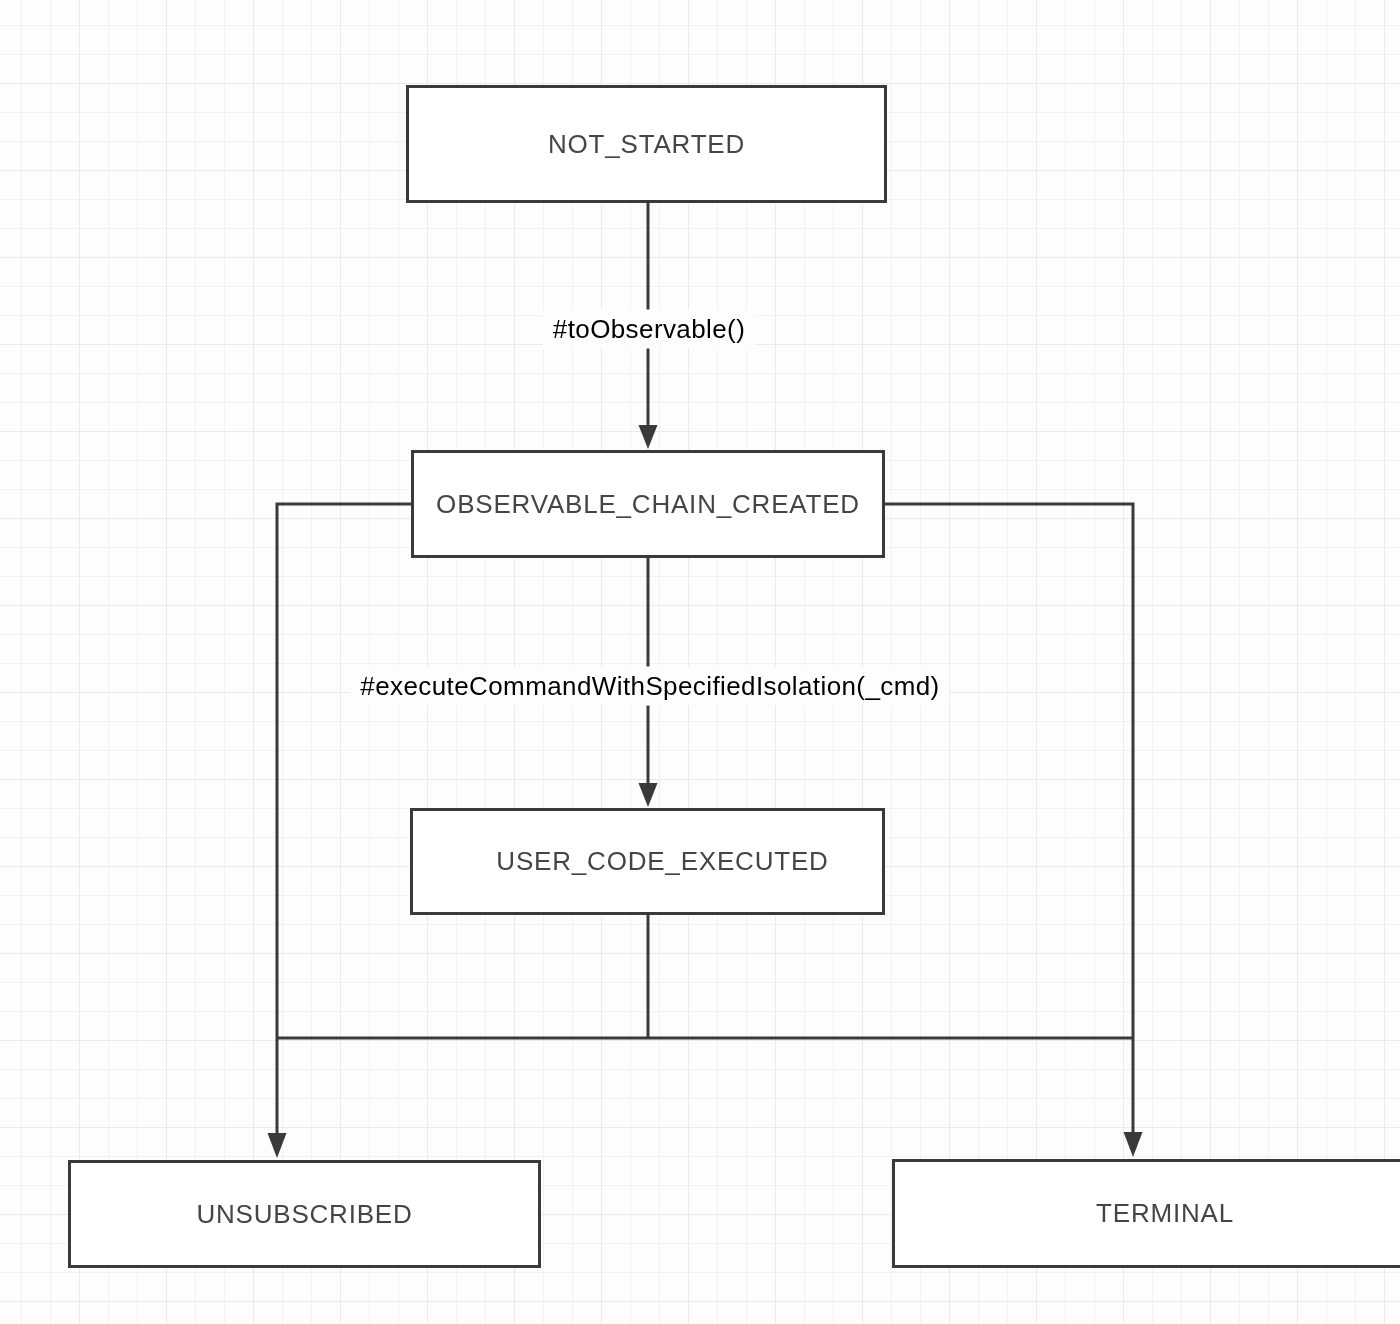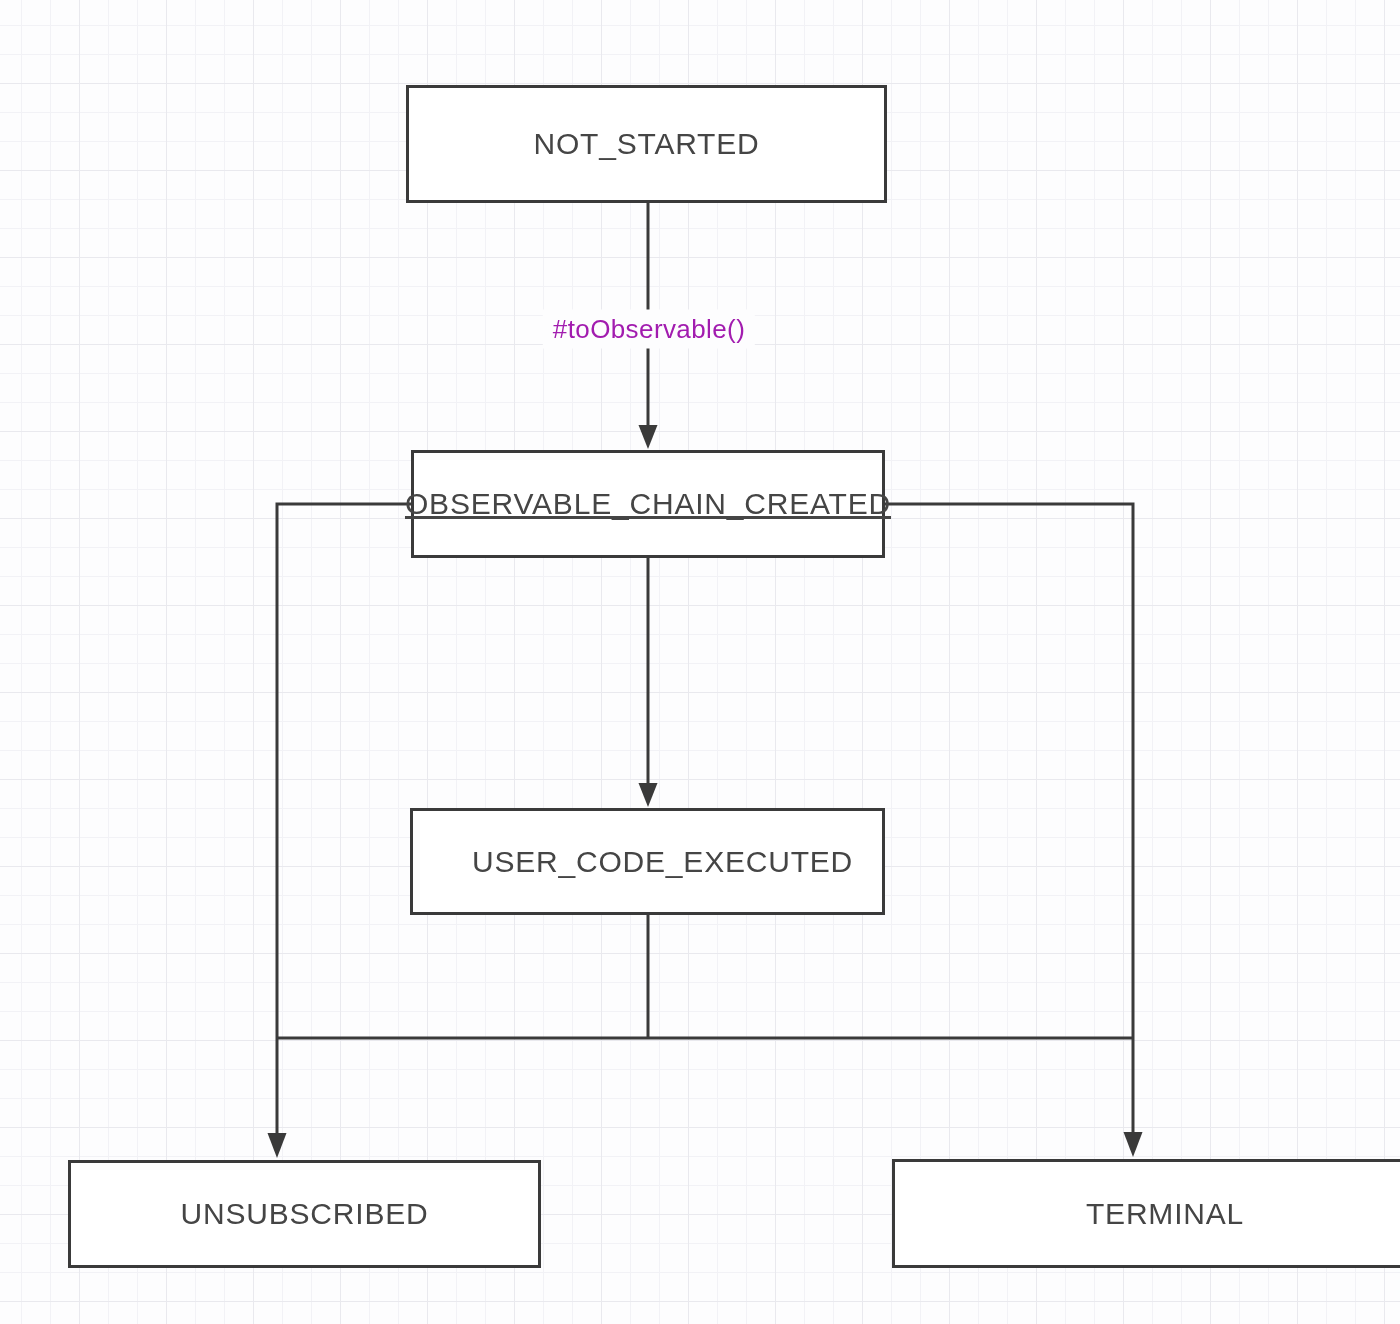--- a/index.html
+++ b/index.html
@@ -28,38 +28,38 @@
     height: 1324px;
   }
   .node {
     position: absolute;
     box-sizing: border-box;
     background: #ffffff;
     border: 3px solid #3a3a3a;
     display: flex;
     align-items: center;
     justify-content: center;
-    font-size: 30px;
+    font-size: 26px;
     letter-spacing: 0.8px;
     color: #454545;
     white-space: nowrap;
   }
   .node-not-started            { left: 406px; top: 85px;   width: 481px; height: 118px; }
-  .node-observable-chain-created{ left: 411px; top: 450px; width: 474px; height: 108px; text-decoration: underline; }
+  .node-observable-chain-created{ left: 411px; top: 450px; width: 474px; height: 108px; }
   .node-user-code-executed     { left: 410px; top: 808px;  width: 475px; height: 107px; padding-left: 30px; }
   .node-unsubscribed           { left: 40px;  top: 1160px; width: 473px; height: 108px; margin-left: 28px; }
   .node-terminal               { left: 892px; top: 1159px; width: 546px; height: 109px; }
   .edge-label {
     position: absolute;
     transform: translate(-50%, -50%);
     background: #fdfdfe;
     padding: 4px 10px;
     font-size: 26px;
     letter-spacing: 0.4px;
-    color: #a21caf;
+    color: #000000;
     white-space: nowrap;
   }
   .edge-label-to-observable   { left: 649px; top: 329px; }
   .edge-label-execute-command { left: 650px; top: 686px; }
 </style>
 </head>
 <body>
 
 <div class="canvas">
 
@@ -96,14 +96,15 @@
   <div class="node node-unsubscribed">
     <span>UNSUBSCRIBED</span>
   </div>
 
   <div class="node node-terminal">
     <span>TERMINAL</span>
   </div>
 
   <div class="edge-label edge-label-to-observable">#toObservable()</div>
 
+  <div class="edge-label edge-label-execute-command">#executeCommandWithSpecifiedIsolation(_cmd)</div>
 
 </div>
 
 </body></html>

